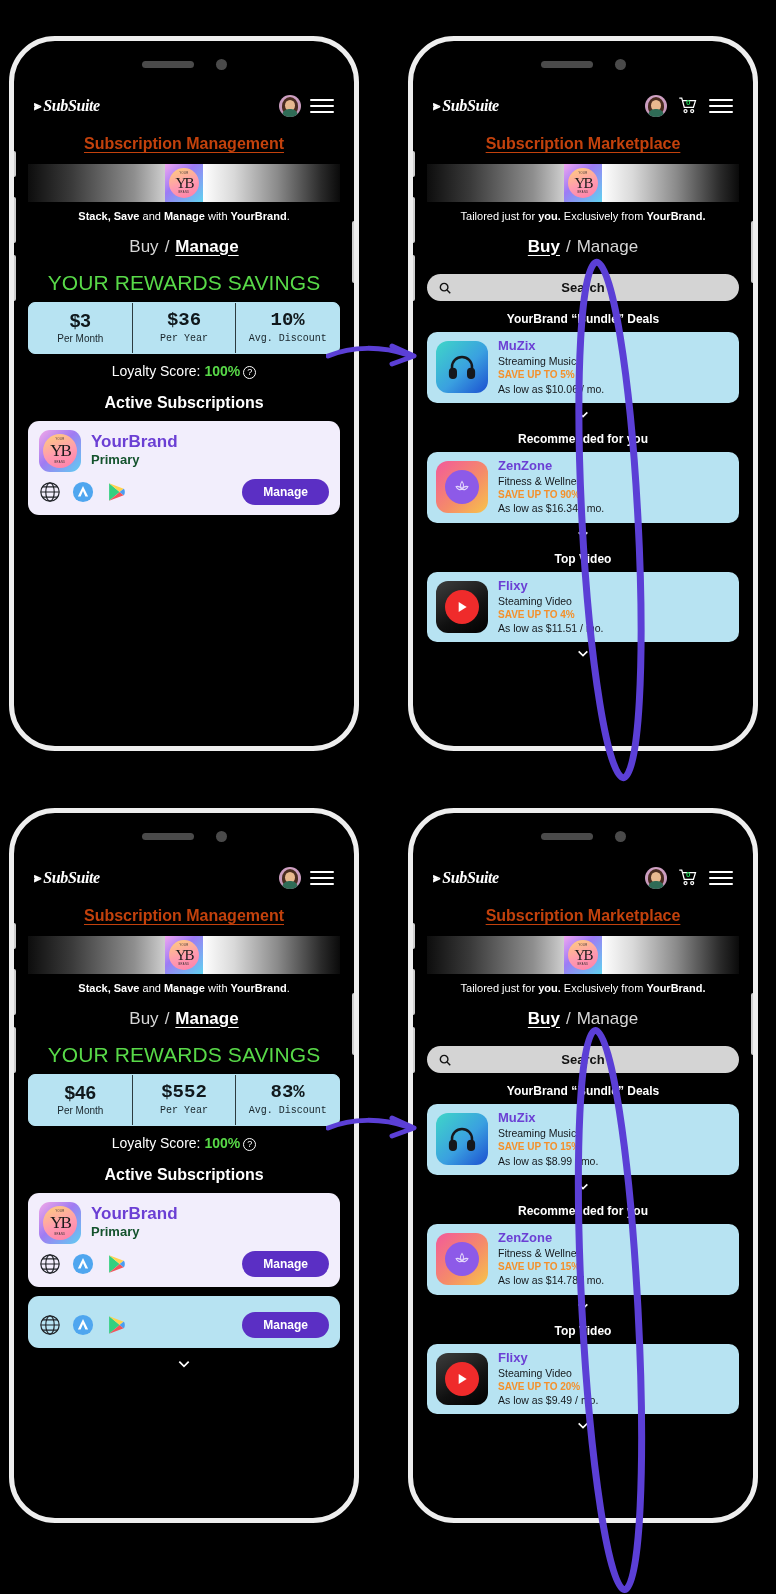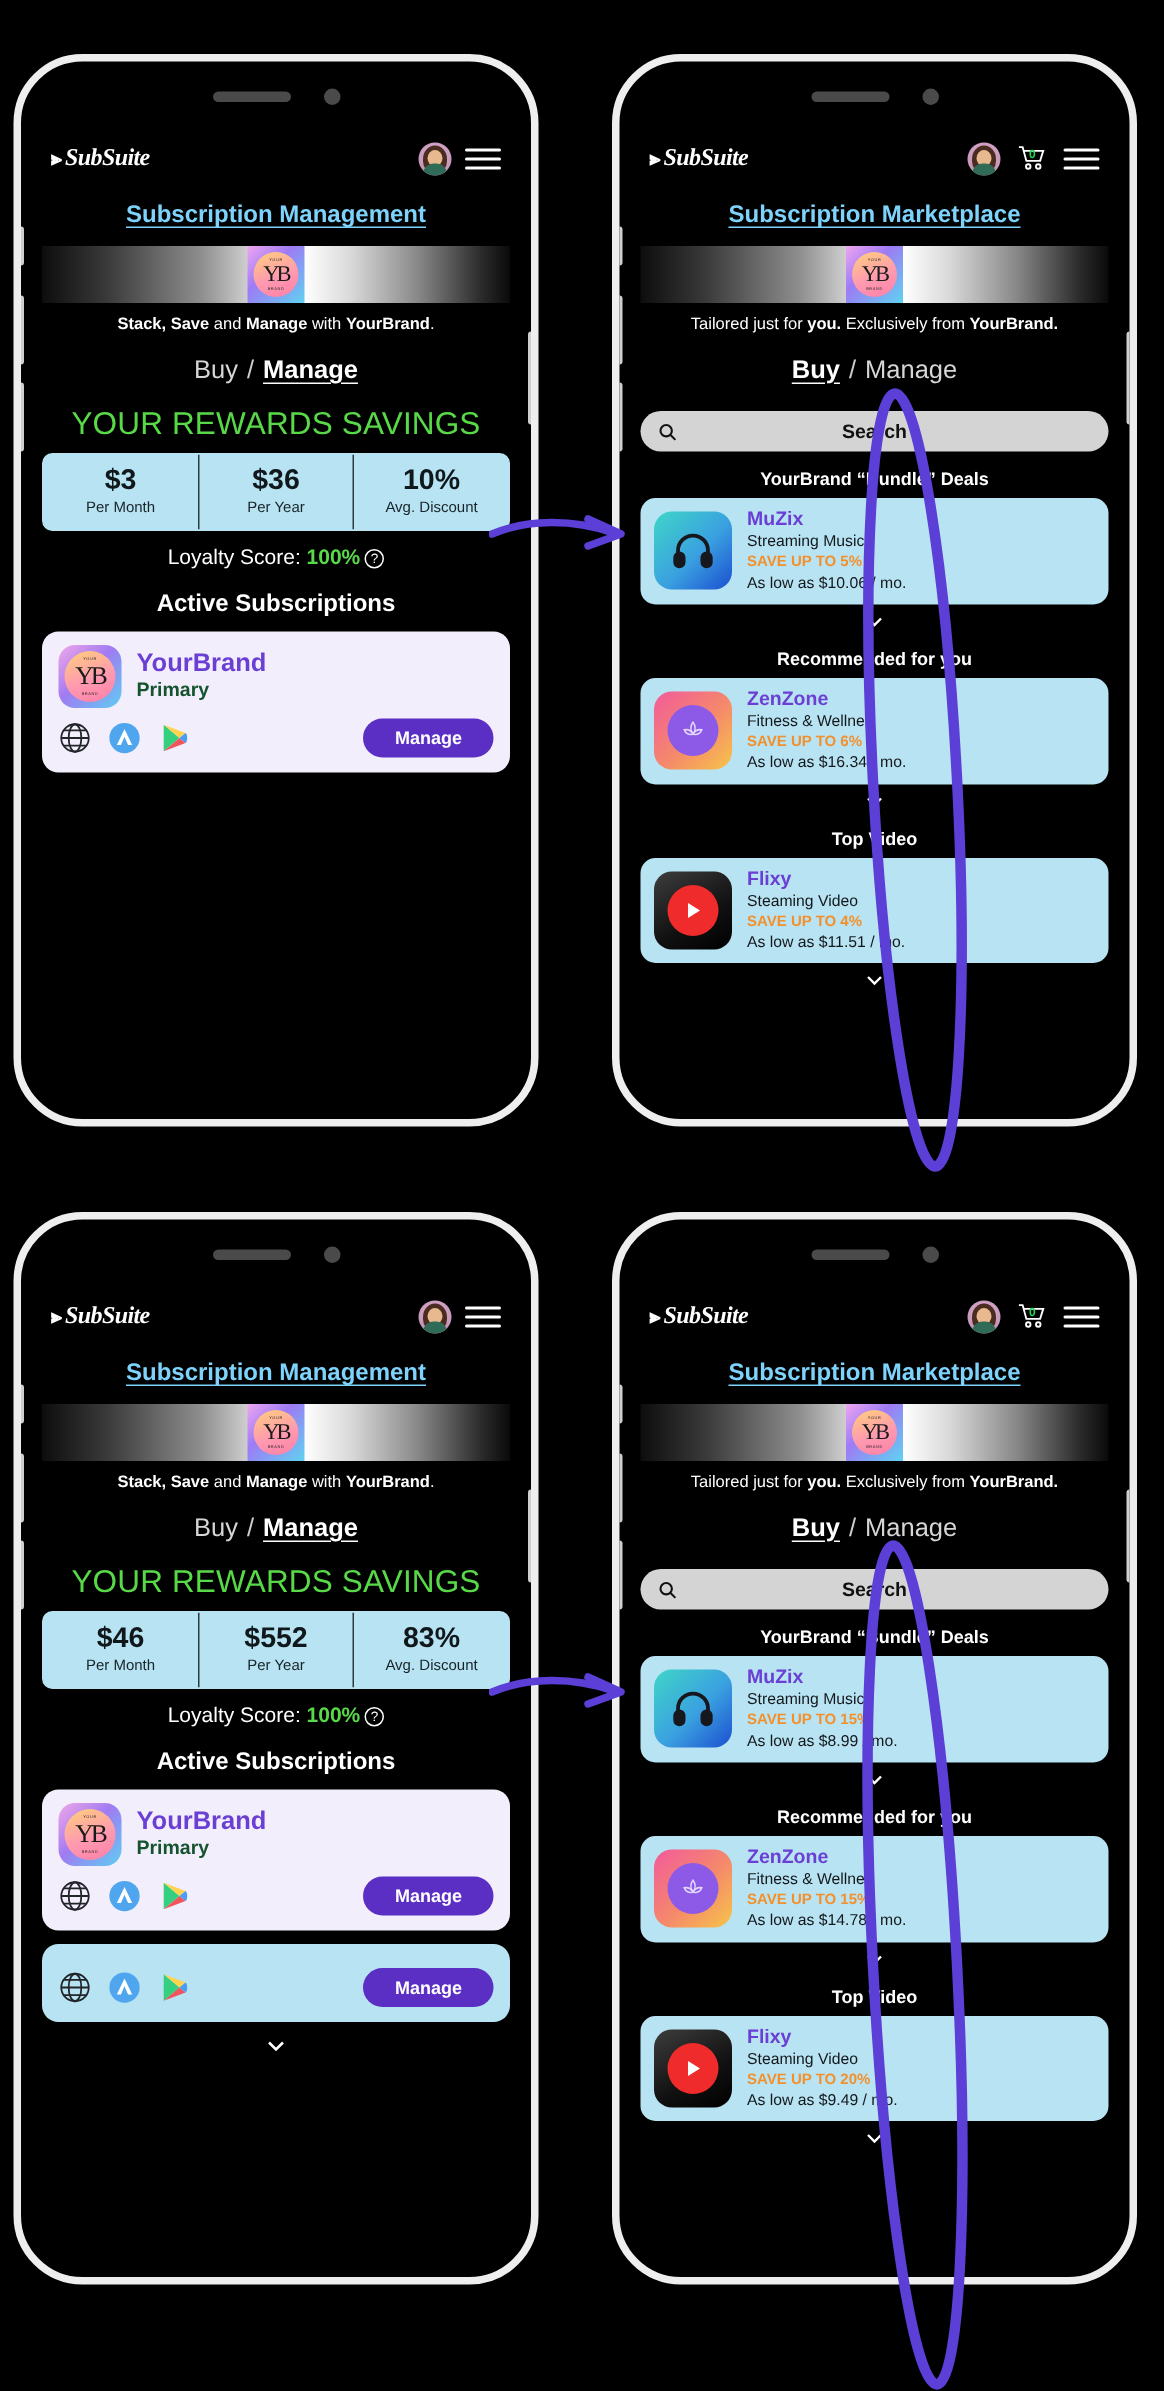--- a/index.html
+++ b/index.html
@@ -63,21 +63,21 @@
   .cart { position:relative; width:24px; height:22px; flex:none; }
   .cart svg { position:absolute; left:0; top:1px; }
   .cart .cart-badge {
     position:absolute; left:10px; top:3px; font-size:8px; font-weight:700; color:#1fd655;
   }
   .burger { width:24px; display:flex; flex-direction:column; gap:4px; flex:none; }
   .burger i { display:block; height:2px; background:#fff; border-radius:1px; }
 
   
   .page-title {
-    text-align:center; font-size:16px; font-weight:700; color:#7dd3fc;
+    text-align:center; font-size:16px; font-weight:700; color:#c2410c;
     text-decoration:underline; text-underline-offset:3px; margin-top:18px;
   }
 
   
   .banner {
     position:relative; height:38px; margin-top:11px; display:flex; align-items:center; justify-content:center;
     background: linear-gradient(90deg, #0d0d0d 0%, #3a3a3a 14%, #8e8e8e 34%, #cfcfcf 44%,
                 #ffffff 56%, #d9d9d9 66%, #8a8a8a 80%, #2a2a2a 94%, #0a0a0a 100%);
   }
   .banner .yb-tile {
@@ -106,21 +106,21 @@
   
   .rewards-title {
     text-align:center; font-size:21px; font-weight:400; color:#58d948;
     letter-spacing:.1px; margin-top:14px;
   }
   .stats {
     display:flex; margin-top:7px; background:#b7e3f2; border-radius:7px; overflow:hidden;
     border:1px solid #b7e3f2;
   }
   .stat { flex:1; text-align:center; padding:7px 2px 9px; background:#b7e3f2; }
-  .stat + .stat { border-left:1px solid #2c3b40; }
+  .stat + .stat { border-left:1px solid #2c3b40;font-family:Liberation Mono, monospace; }
   .stat .v { font-size:19px; font-weight:700; color:#10181c; line-height:1.15; }
   .stat .l { font-size:10px; color:#18242a; margin-top:1px; }
   .loyalty { text-align:center; font-size:14px; margin-top:9px; color:#fff; }
   .loyalty .pct { color:#58d948; font-weight:700; }
   .loyalty .qmark {
     display:inline-block; width:13px; height:13px; border:1px solid #fff; border-radius:50%;
     font-size:9px; line-height:11px; text-align:center; color:#fff; vertical-align:1px; margin-left:3px;
   }
 
   .section-title { text-align:center; font-size:16px; font-weight:700; color:#fff; margin-top:15px; }
@@ -410,21 +410,21 @@
             <svg viewBox="0 0 24 24" width="22" height="22" fill="none" stroke="#e3d6fb" stroke-width="1.2">
               <path d="M12 6c2 2.5 2 6 0 8.5-2-2.5-2-6 0-8.5z"></path>
               <path d="M12 14.5c-2.8 1.2-5.4-.4-6.4-3 2.6-.6 5 .6 6.4 3z"></path>
               <path d="M12 14.5c2.8 1.2 5.4-.4 6.4-3-2.6-.6-5 .6-6.4 3z"></path>
             </svg>
           </div>
         </div>
         <div class="deal-meta">
           <div class="deal-name">ZenZone</div>
           <div class="deal-cat">Fitness &amp; Wellnes</div>
-          <div class="deal-save">SAVE UP TO 6%</div>
+          <div class="deal-save">SAVE UP TO 90%</div>
           <div class="deal-price">As low as $16.34 / mo.</div>
         </div>
       </div>
       <div class="chev">
         <svg viewBox="0 0 24 24" width="20" height="13" fill="none" stroke="#fff" stroke-width="3">
             <path d="M4 8l8 8 8-8"></path>
           </svg>
       </div>
 
       <div class="mk-head">Top Video</div>

